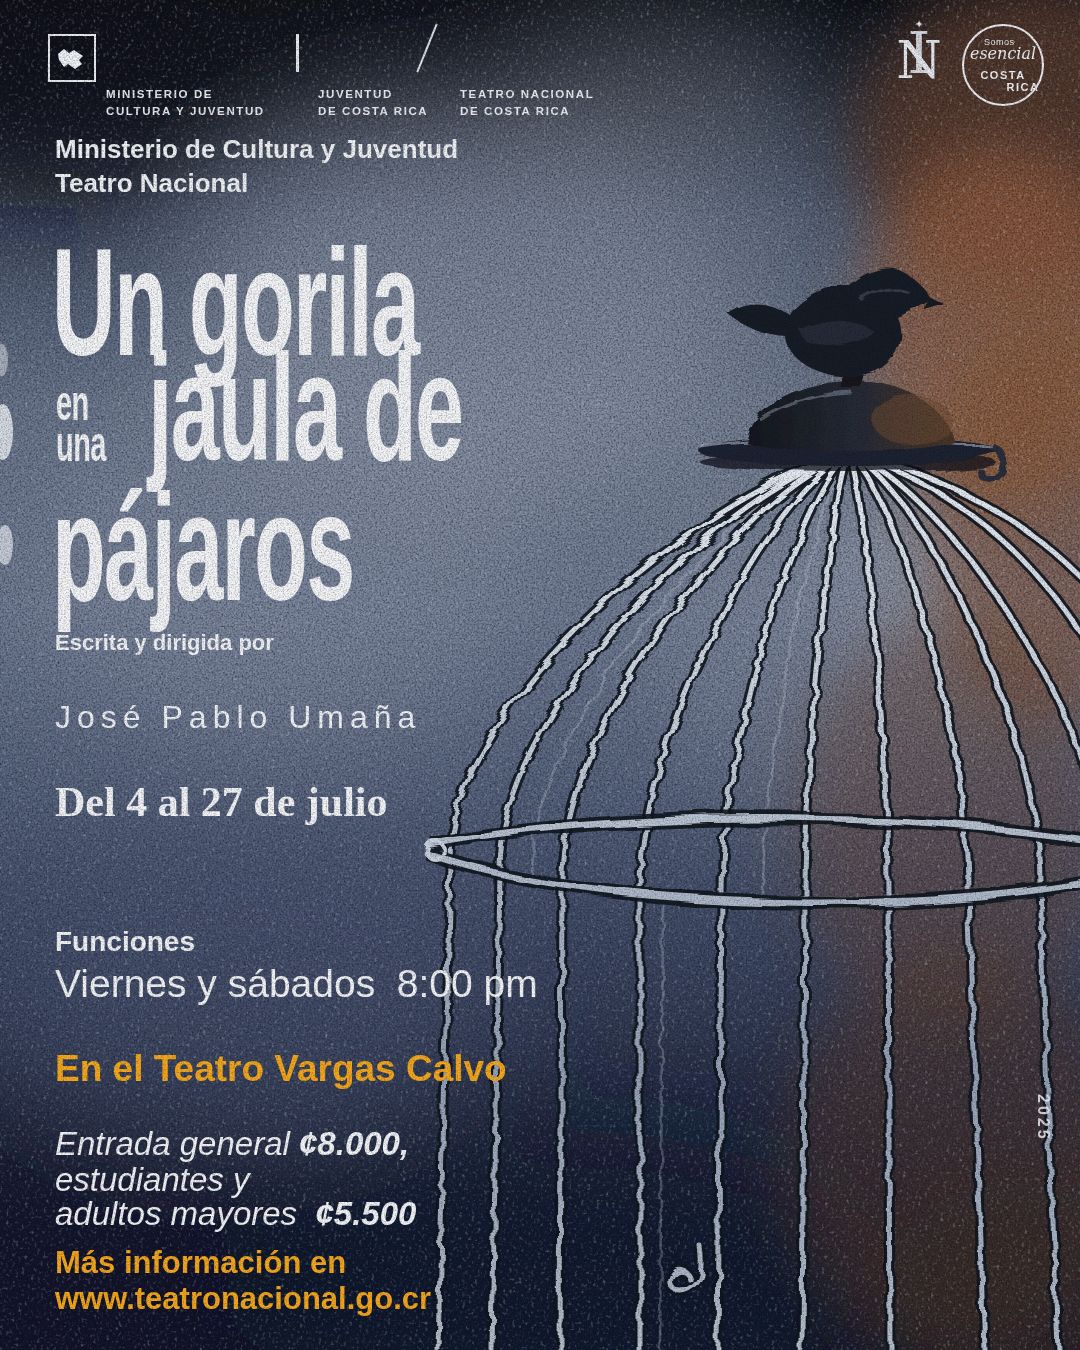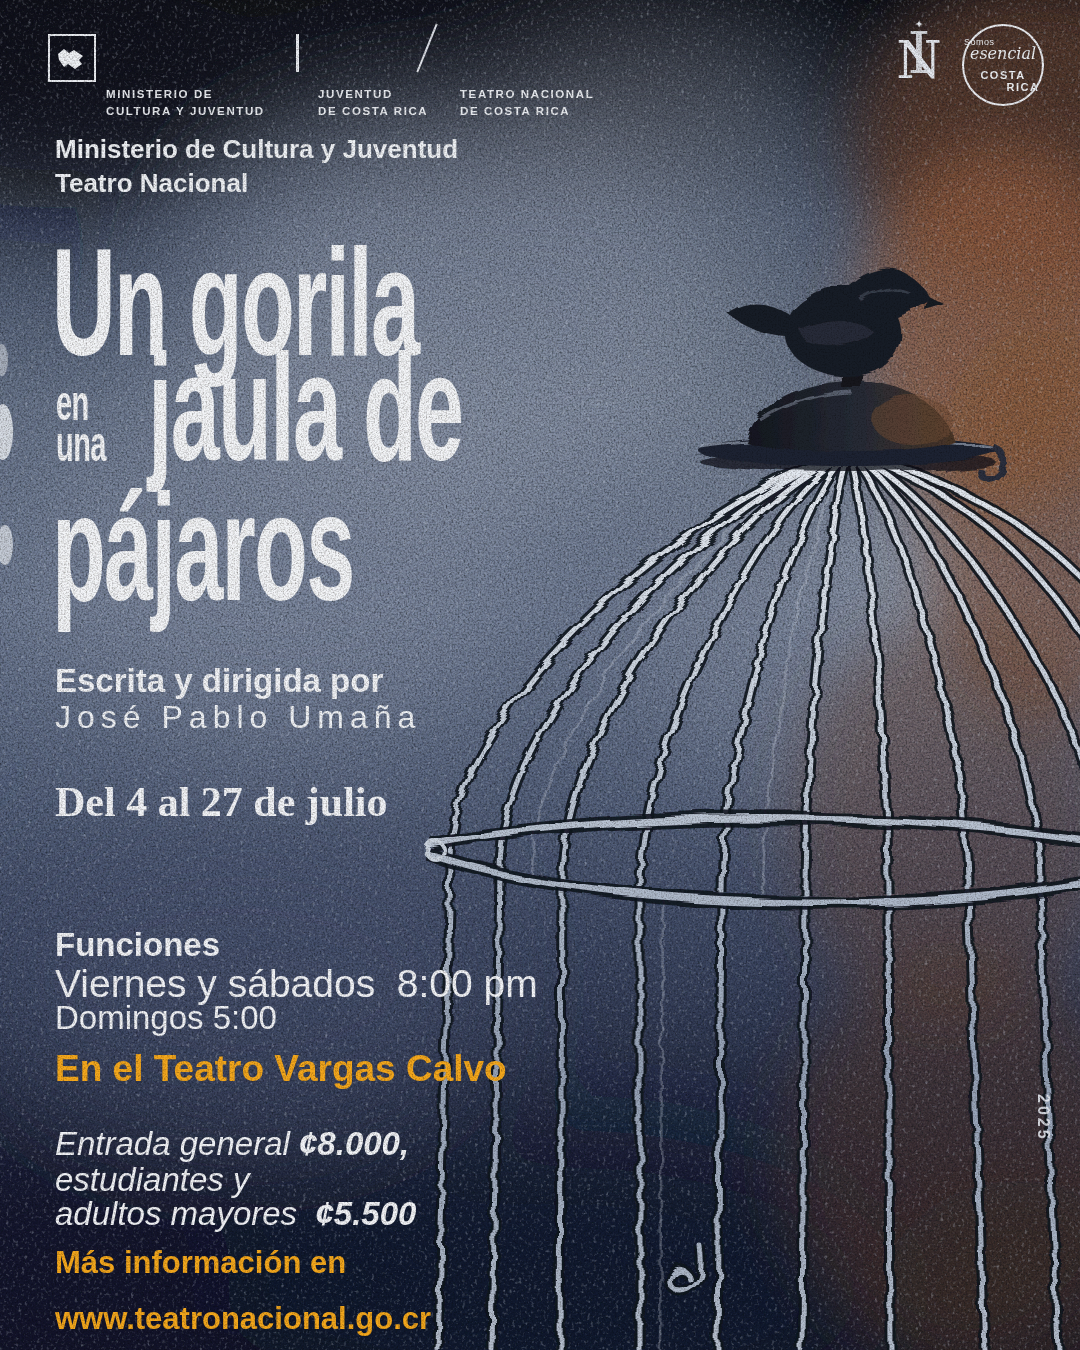--- a/index.html
+++ b/index.html
@@ -22,21 +22,21 @@
   .monogram{position:absolute;left:893px;top:20px;width:52px;height:88px;text-align:center;
             color:#e3e7ee;font-family:"DejaVu Serif","Liberation Serif",serif;}
   .monogram .cross{font-size:11px;line-height:10px;display:block;}
   .monogram .nwrap{position:relative;display:block;height:64px;}
   .monogram .n{font-size:52px;line-height:60px;}
   .monogram .i{position:absolute;left:50%;top:-6px;transform:translateX(-50%);font-size:58px;
                line-height:58px;font-weight:normal;opacity:.9;}
   .badge{position:absolute;left:962px;top:24px;width:78px;height:78px;border:2px solid #e9ecf1;
          border-radius:50%;display:flex;flex-direction:column;align-items:center;justify-content:center;
          color:#eef1f5;}
-  .badge .b1{font-size:9px;letter-spacing:.5px;align-self:flex-start;margin-left:0;}
+  .badge .b1{font-size:9px;letter-spacing:.5px;align-self:flex-start;margin-left:20px;}
   .badge .b2{font-size:16px;font-style:italic;font-family:"DejaVu Serif","Liberation Serif",serif;
              line-height:14px;}
   .badge .b3{font-size:11px;font-weight:bold;letter-spacing:1.5px;line-height:12px;margin-top:8px;}
   .badge .b4{font-size:11px;font-weight:bold;letter-spacing:1.5px;line-height:12px;margin-left:40px;}
 
   
   .intro{left:55px;top:132px;font-size:26px;font-weight:bold;line-height:1.32;color:#eef1f5;}
 
   
   .t-line{position:absolute;font-weight:bold;color:#f2f4f7;white-space:nowrap;
@@ -44,33 +44,33 @@
   .t-big{font-size:152px;letter-spacing:-3px;transform:scaleX(.58);}
   .t-sm{font-size:50px;letter-spacing:-1px;transform:scaleX(.58);}
   #t1{left:52px;top:247px;}
   #t2{left:148px;top:352px;}
   #t3{left:52px;top:492px;}
   #ten{left:56px;top:385px;}
   #tuna{left:56px;top:426px;}
 
   
   .b-bold{font-weight:bold;}
-  .credits-label{left:55px;top:662px;font-size:33px;font-weight:bold;}
+  .credits-label{left:55px;top:630px;font-size:22px;font-weight:bold;}
   .credits-author{left:55px;top:699px;font-size:32px;letter-spacing:6px;color:#eef1f5;}
   .dates{left:55px;top:778px;font-size:42px;font-weight:bold;font-family:Liberation Serif, serif;}
-  .sched-h{left:55px;top:926px;font-size:33px;font-weight:bold;}
+  .sched-h{left:55px;top:926px;font-size:28px;font-weight:bold;}
   .sched-1{left:55px;top:962px;font-size:39px;white-space:pre-wrap;}
   .sched-2{left:55px;top:999px;font-size:33px;}
   .venue{left:55px;top:1048px;font-size:37px;font-weight:bold;color:#f3a71c;}
   .price{font-size:33px;font-style:italic;white-space:pre-wrap;}
   .p1{left:55px;top:1125px;}
   .p2{left:55px;top:1161px;}
   .p3{left:55px;top:1195px;text-align:right;}
   .info-1{left:55px;top:1245px;font-size:31px;font-weight:bold;color:#f3a71c;}
-  .info-2{left:55px;top:1281px;font-size:31px;font-weight:bold;color:#f3a71c;margin-top:20px;}
+  .info-2{left:55px;top:1281px;font-size:31px;font-weight:bold;color:#f3a71c;}
   .year{left:1052px;top:1094px;font-size:16px;font-weight:bold;letter-spacing:3px;
         color:#e2e6ee;transform:rotate(90deg);transform-origin:left top;opacity:.92;}
 </style>
 </head>
 <body>
 
 <div class="poster">
 
   <svg class="art" width="1080" height="1350" viewBox="0 0 1080 1350">
     <defs>
@@ -270,21 +270,20 @@
   <div class="txt t-line t-big" id="t2">jaula de</div>
   <div class="txt t-line t-big" id="t3">pájaros</div>
 
   <div class="txt credits-label">Escrita y dirigida por</div>
   <div class="txt credits-author">José Pablo Umaña</div>
 
   <div class="txt dates">Del 4 al 27 de julio</div>
 
   <div class="txt sched-h">Funciones</div>
   <div class="txt sched-1">Viernes y sábados  8:00 pm</div>
-  <div class="txt sched-2">Domingos 5:00</div>
 
   <div class="txt venue">En el Teatro Vargas Calvo</div>
 
   <div class="txt price p1"><span>Entrada general </span><span class="b-bold">¢8.000,</span></div>
   <div class="txt price p2">estudiantes y</div>
   <div class="txt price p3"><span>adultos mayores  </span><span class="b-bold">¢5.500</span></div>
 
   <div class="txt info-1">Más información en</div>
   <div class="txt info-2">www.teatronacional.go.cr</div>
 

